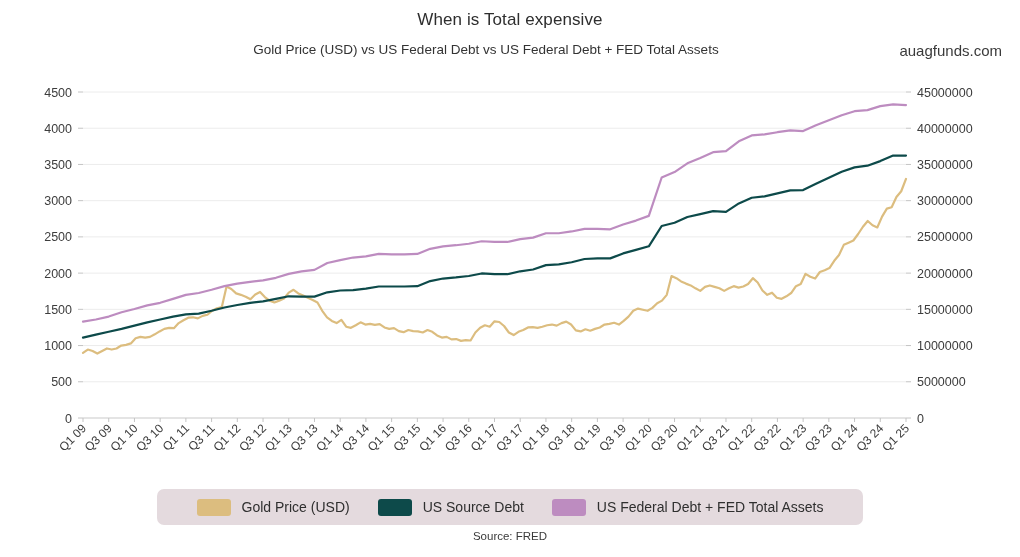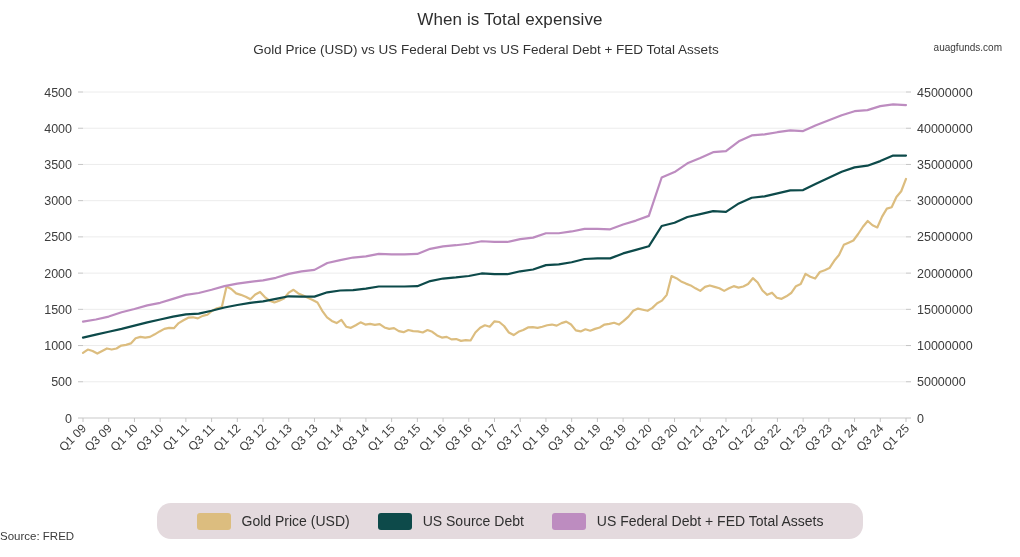--- a/index.html
+++ b/index.html
@@ -35,21 +35,21 @@
     left: 0; top: 42px;
     width: 972px;
     text-align: center;
     font-size: 13.5px;
     color: #333333;
   }
   .watermark {
     position: absolute;
     right: 18px;
     top: 42px;
-    font-size: 10px;
+    font-size: 15px;
     color: #3a3a3a;
   }
   .plot-svg {
     position: absolute;
     left: 0;
     top: 0;
   }
   .axis-label {
     font-size: 12.5px;
     fill: #3d3d3d;
@@ -60,25 +60,24 @@
     fill: #3d3d3d;
     font-family: "Liberation Sans", sans-serif;
   }
   .legend-box {
     position: absolute;
     left: 157px;
     top: 489px;
     width: 706px;
     height: 36px;
     background: #e4dade;
-    border-radius: 14px;
+    border-radius: 7px;
     display: flex;
     justify-content: center;
     gap: 0px;
-    margin-top: 14px;
   }
   .legend-item {
     display: flex;
     align-items: center;
     margin: 0 14px;
   }
   .legend-swatch {
     width: 34px;
     height: 17px;
     border-radius: 3px;
@@ -88,20 +87,21 @@
   .legend-text {
     font-size: 14px;
     color: #2f2f2f;
     white-space: nowrap;
   }
   .source-note {
     position: absolute;
     left: 0;
     top: 530px;
     width: 1020px;
+    text-align: center;
     font-size: 11.5px;
     color: #3a3a3a;
   }
 </style>
 </head>
 <body>
 
 <div id="chart-root">
 
   <div class="chart-title">When is Total expensive</div>

